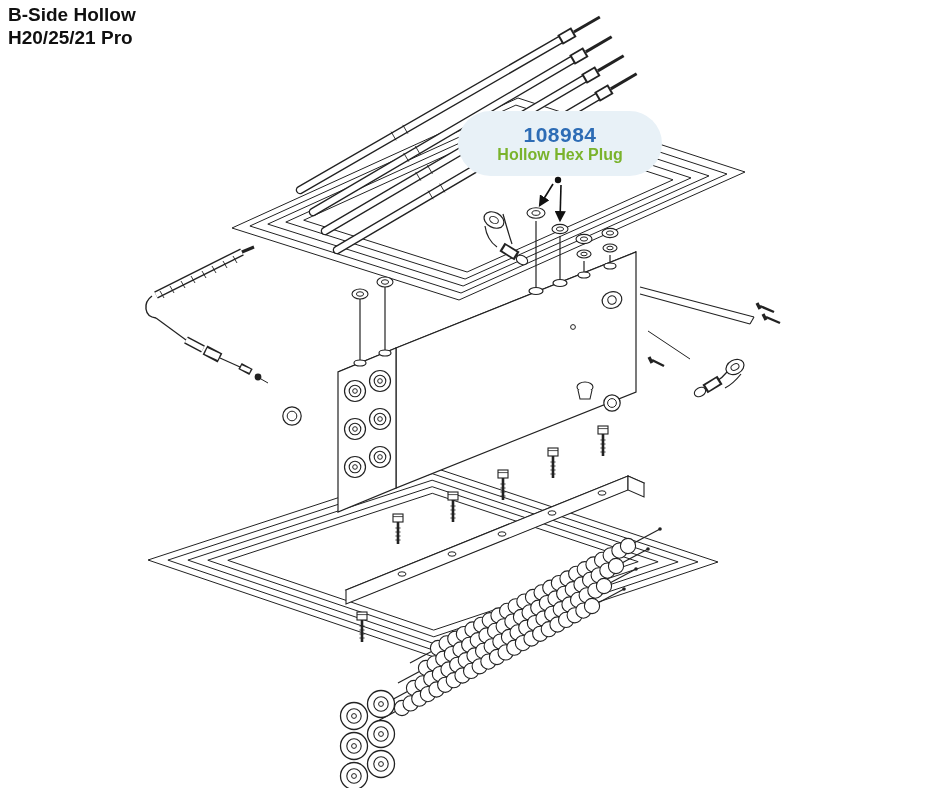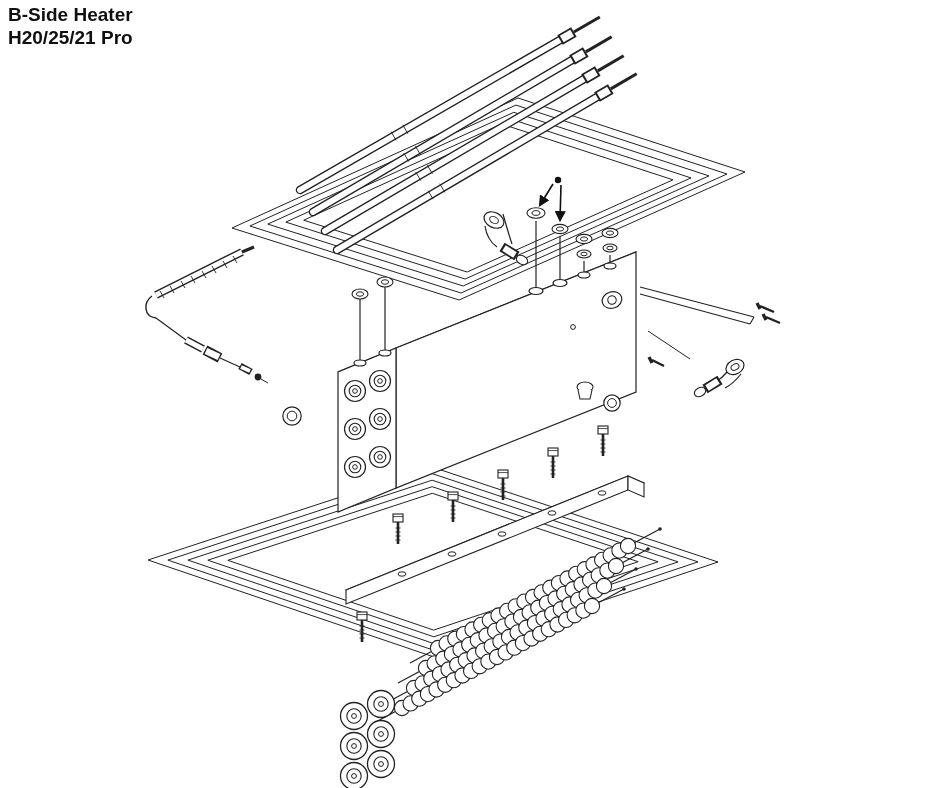--- a/index.html
+++ b/index.html
@@ -21,24 +21,28 @@
   }
   .callout-number{font-size:21px;font-weight:800;letter-spacing:.5px;color:var(--num-color,#2d6cb5);}
   .callout-name{font-size:16px;font-weight:700;color:var(--name-color,#7ab32c);}
 </style>
 </head>
 <body>
 
 <div id="stage">
 
   <div class="title-block">
-    <div>B-Side Heater</div>
+    <div>B-Side Hollow</div>
     <div>H20/25/21 Pro</div>
   </div>
 
+  <div class="callout-bubble">
+    <div class="callout-number">108984</div>
+    <div class="callout-name">Hollow Hex Plug</div>
+  </div>
 
   <svg id="diagram" width="940" height="788" viewBox="0 0 940 788">
     <defs>
       <marker id="arr" viewBox="0 0 10 10" refX="8" refY="5" markerWidth="7" markerHeight="7" orient="auto">
         <path d="M0,0 L10,5 L0,10 z" fill="#111"></path>
       </marker>
     </defs>
 
     <g id="g-top-plate">
         <polygon points="232.0,228.0 518.0,98.0 745.0,172.0 459.0,300.0" fill="none" stroke="#222" stroke-width="1"></polygon>

